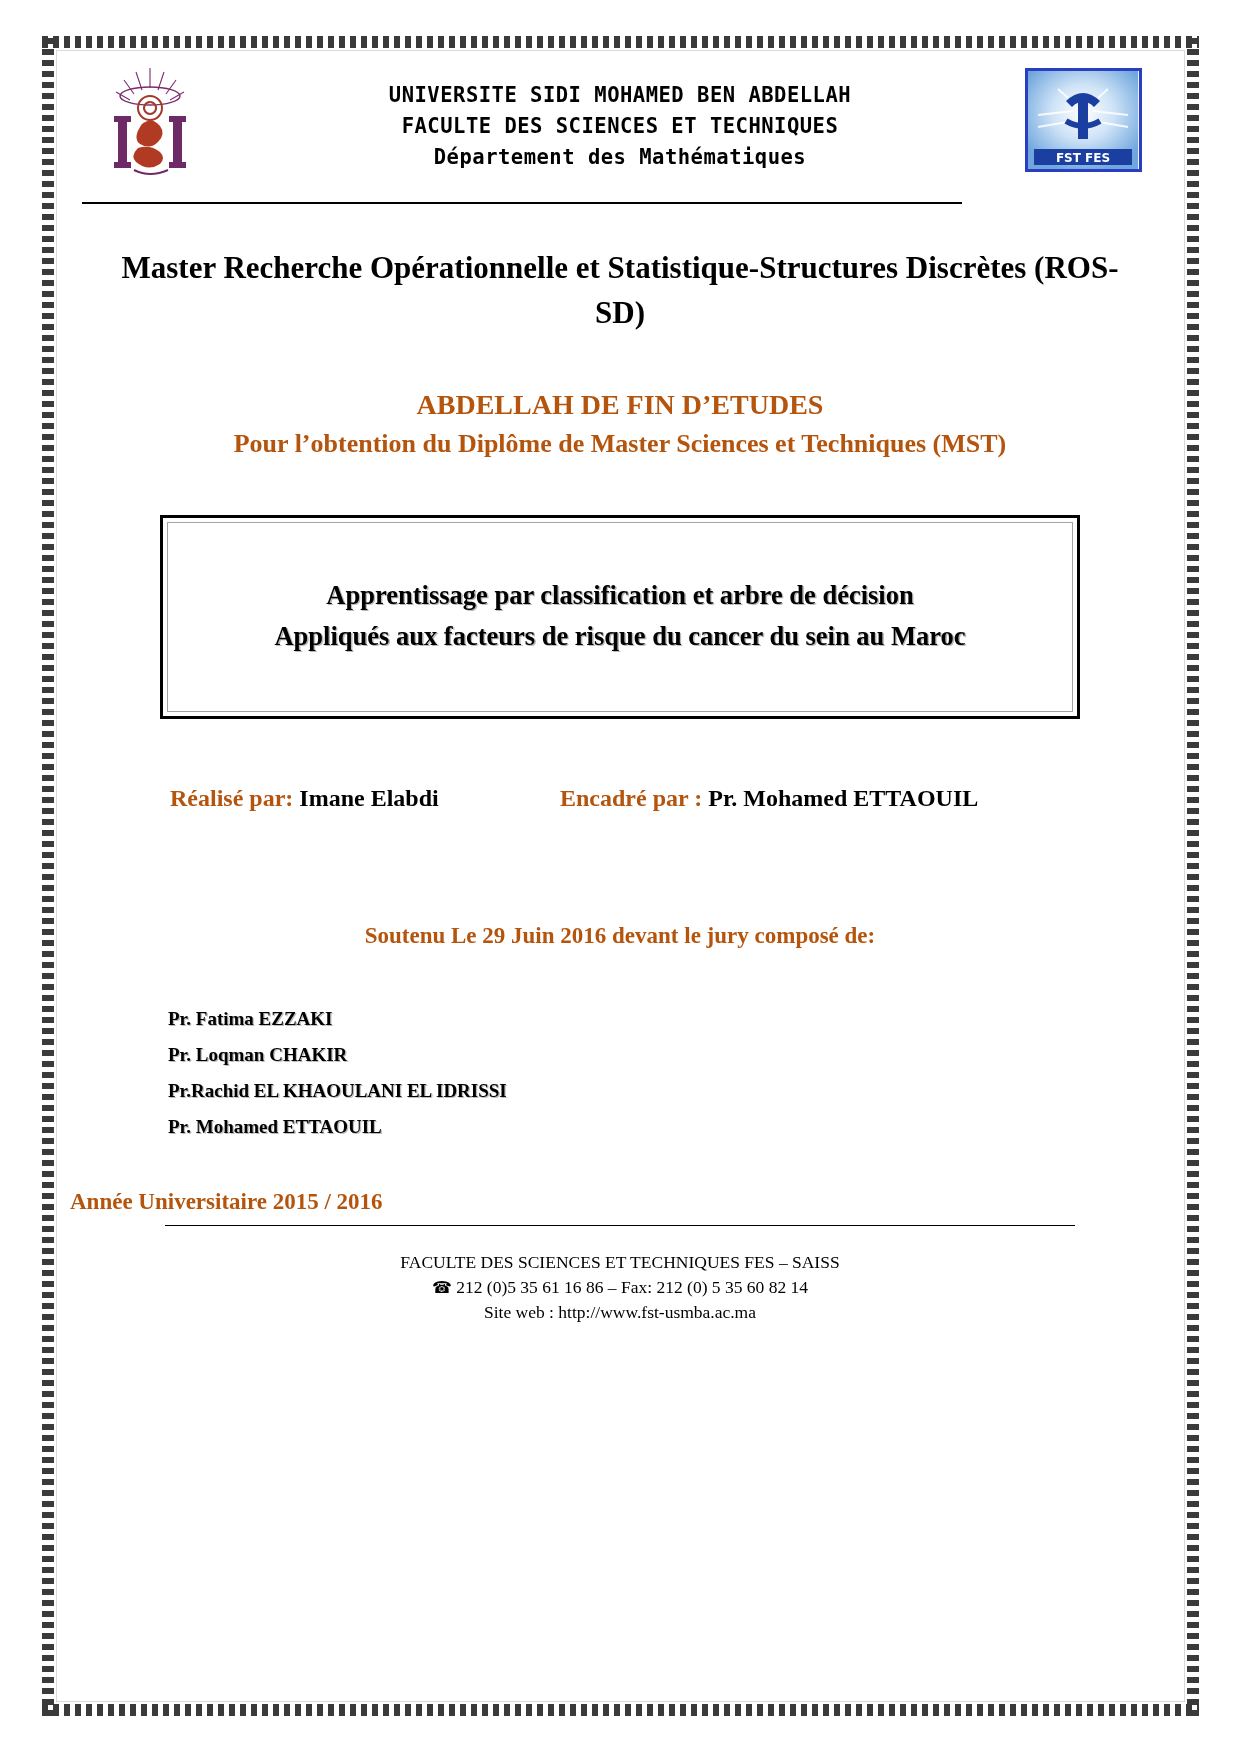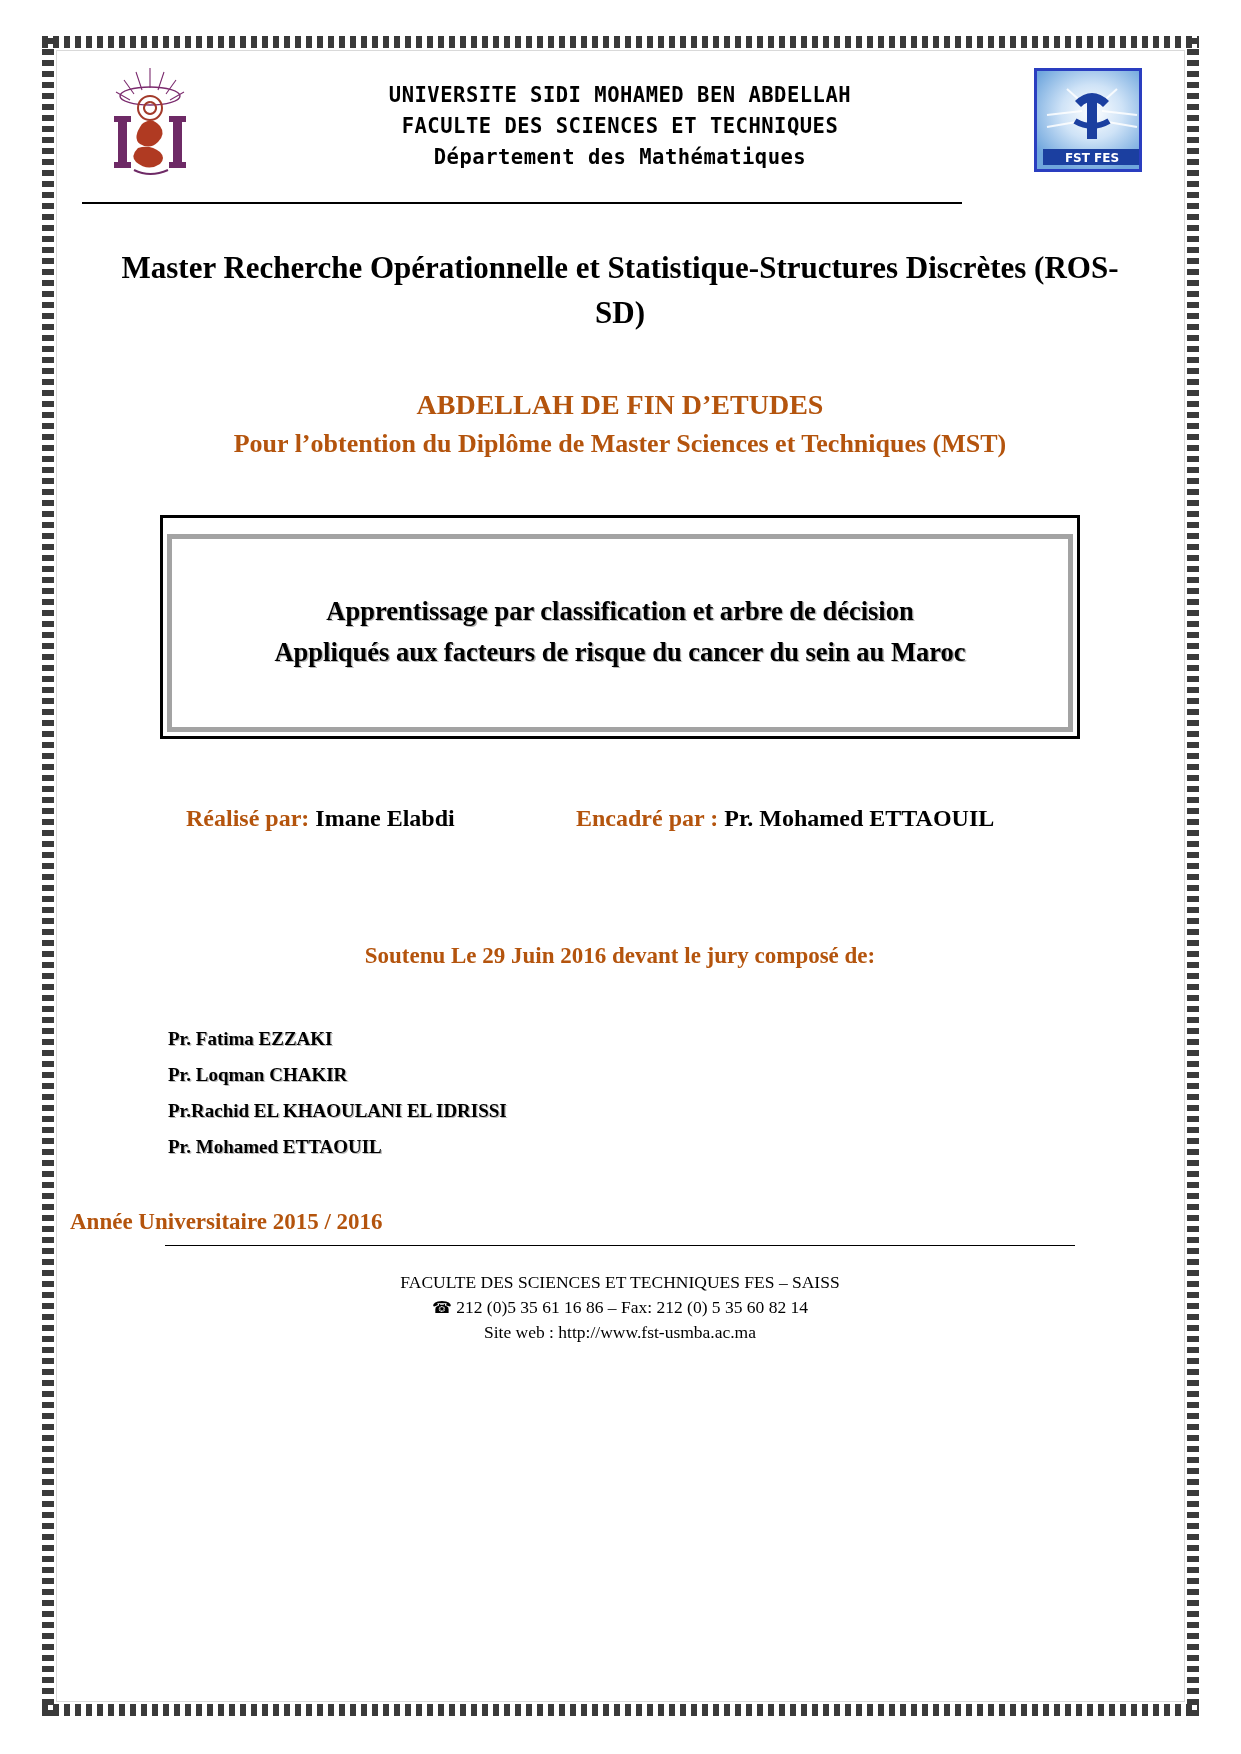--- a/index.html
+++ b/index.html
@@ -72,21 +72,21 @@
     position: absolute;
     left: 28px;
     top: 12px;
     width: 104px;
     height: 118px;
   }
   .logo-right {
     position: absolute;
     right: 28px;
     top: 18px;
-    width: 108px;
+    width: 117px;
     height: 104px;
     border: 3px solid #2a3ec0;
     box-sizing: border-box;
     background: #eef3fb;
     overflow: hidden;
   }
   .univ-block {
     position: absolute;
     left: 180px;
     top: 30px;
@@ -126,41 +126,40 @@
   .memoire .l1 { font-size: 28px; line-height: 40px; }
   .memoire .l2 { font-size: 26px; line-height: 38px; }
 
   
   .subject-box {
     margin: 52px 90px 0 90px;
     border: 3px solid #000;
     padding: 4px;
   }
   .subject-box-inner {
-    border: 5px solid #a3a3a3;
+    border: 1px solid #a3a3a3;
     padding: 52px 30px 54px 30px;
     text-align: center;
-    margin-top: 12px;
   }
   .subject-line {
     font-size: 26.5px;
     font-weight: bold;
     line-height: 41px;
     text-shadow: 1.4px 1.4px 0 #b9b9b9;
   }
 
   
   .authors {
     margin-top: 62px;
     padding-left: 100px;
     font-size: 24px;
     line-height: 34px;
     display: flex;
   }
-  .authors .col-left { width: 390px; margin-left: 16px; }
+  .authors .col-left { width: 390px; }
   .authors .col-right { }
   .label-orange { color: #b4540d; font-weight: bold; }
   .name-black { color: #000; font-weight: bold; }
 
   .soutenu {
     margin-top: 108px;
     text-align: center;
     color: #b4540d;
     font-weight: bold;
     font-size: 23px;

